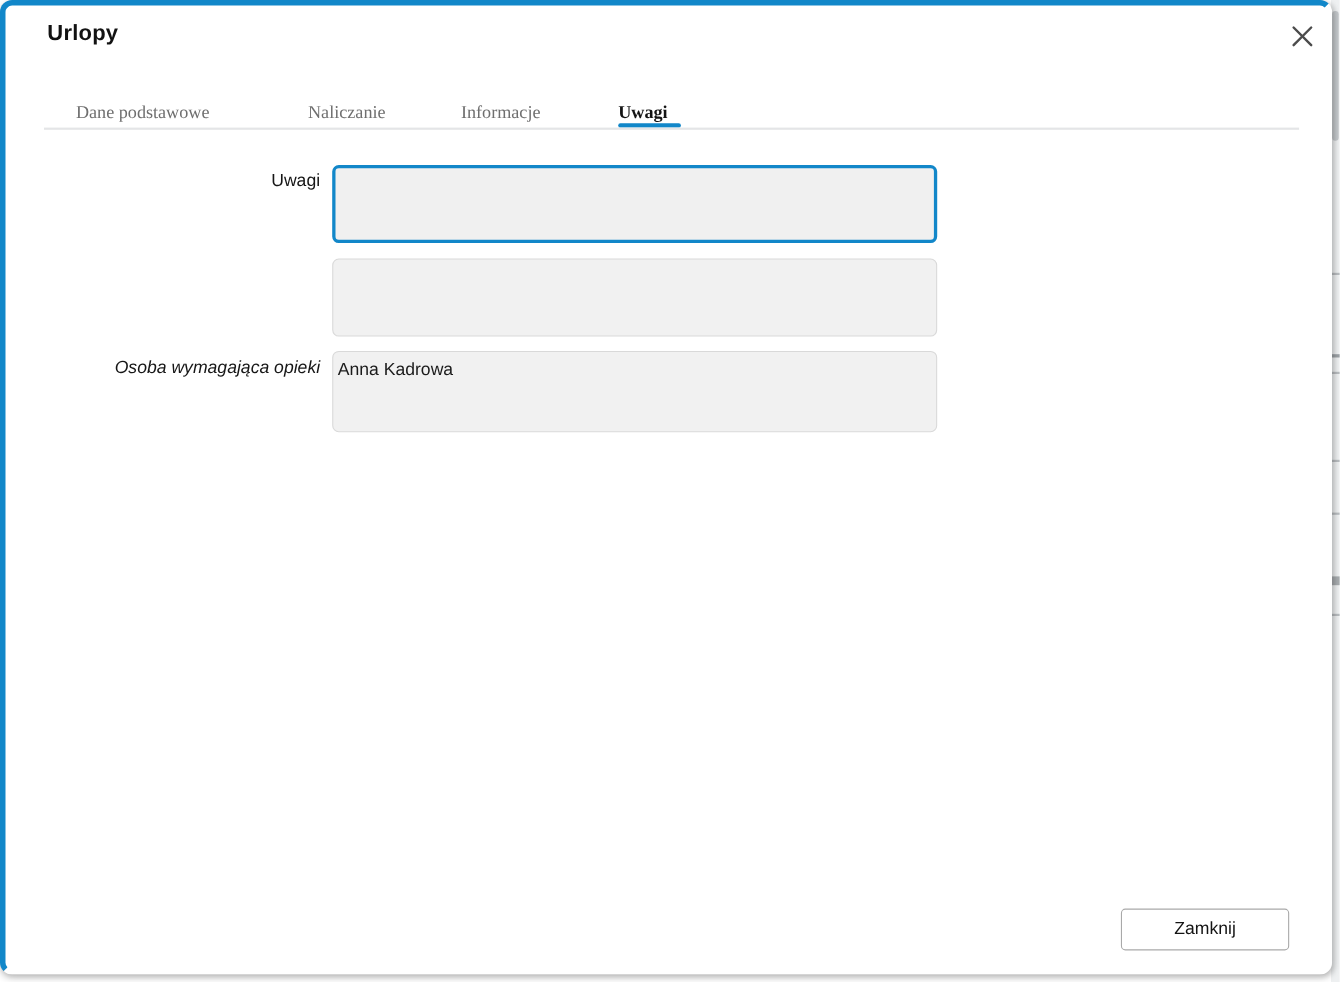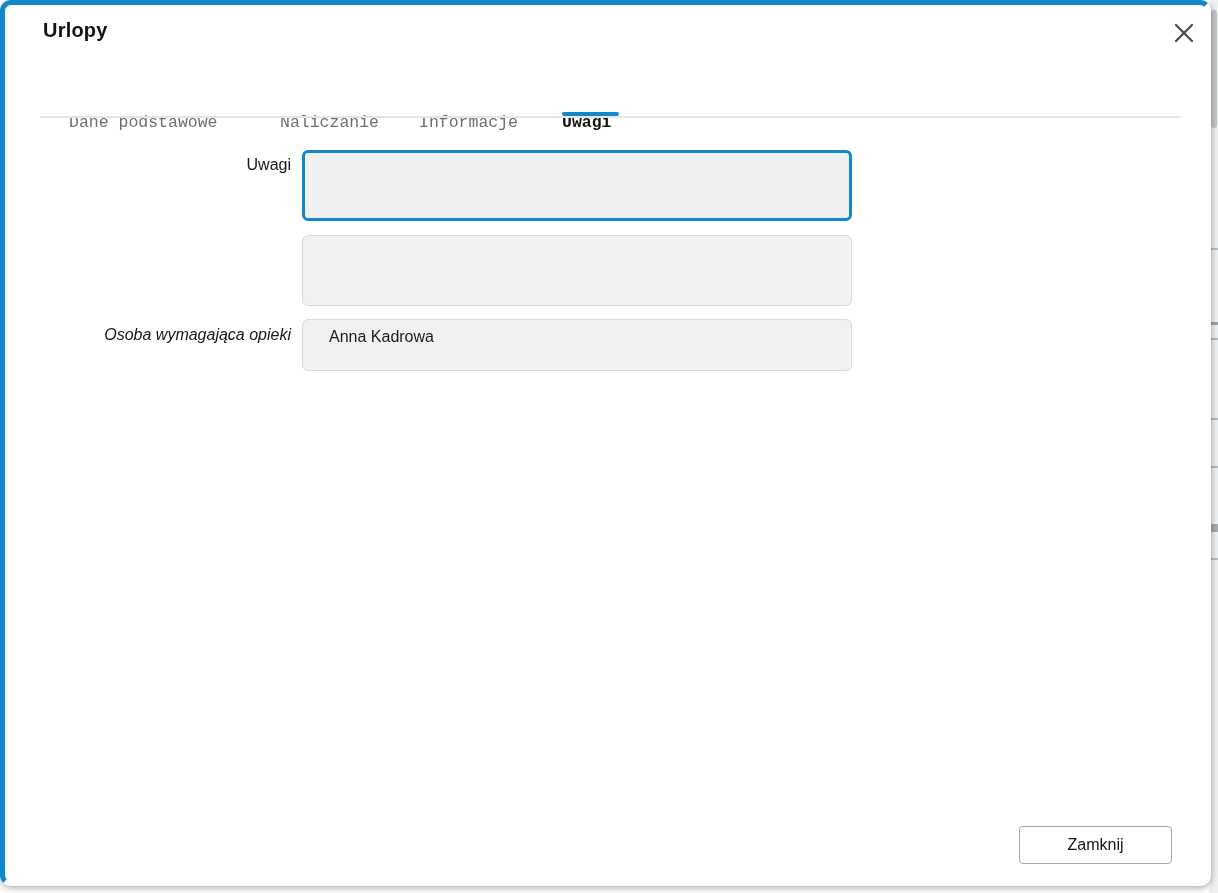--- a/index.html
+++ b/index.html
@@ -50,22 +50,21 @@
     background: transparent; border: none; cursor: pointer;
     display: flex; align-items: center; justify-content: center;
   }
 
   
   .tabs { position: absolute; left: 0; top: 83px; width: 1201px; height: 33px; }
   .tab {
     position: absolute; top: 0; height: 28px;
     font-size: 16.5px; color: #6f6f6f; background: transparent; border: none;
     cursor: pointer; white-space: nowrap;
-    font-family: Liberation Mono, monospace;
-    margin-top: 20px;
+    font-family: Liberation Serif, serif;
   }
   .tab-dane  { left: 64px;  }
   .tab-nal   { left: 275px; text-align: right; }
   .tab-inf   { left: 414px; }
   .tab-uwagi { left: 557px; font-weight: 700; color: #141414; }
   .tab-underline {
     position: absolute; left: 557px; top: 24px; width: 57px; height: 4px;
     border-radius: 2px;
   }
   .tabs-divider {
@@ -84,21 +83,21 @@
 
   .field {
     position: absolute; left: 297px; width: 550px;
     border-radius: 6px; background: #f1f1f1;
     font-size: 16px; color: #1b1b1b;
     font-family: "Liberation Sans", sans-serif;
   }
   textarea.field { resize: none; outline: none; padding: 5px 11px; }
   .fld-uwagi { top: 145px; height: 71px; border-width: 3px; border-style: solid; background: #f0f0f0; }
   .fld-opis  { top: 230px; height: 71px; border: 1px solid #d9d9d9; }
-  .fld-osoba { top: 314px; height: 52px; border: 1px solid #d9d9d9; padding: 6px 26px; line-height: 22px; }
+  .fld-osoba { top: 314px; height: 74px; border: 1px solid #d9d9d9; padding: 6px 4px; line-height: 22px; }
 
   
   .close-action-btn {
     position: absolute; left: 1014px; top: 821px;
     width: 153px; height: 38px;
     background: #ffffff; border: 1px solid #a9a9a9; border-radius: 4px;
     font-size: 16px; color: #141414; cursor: pointer;
     font-family: "Liberation Sans", sans-serif;
   }
 </style>

